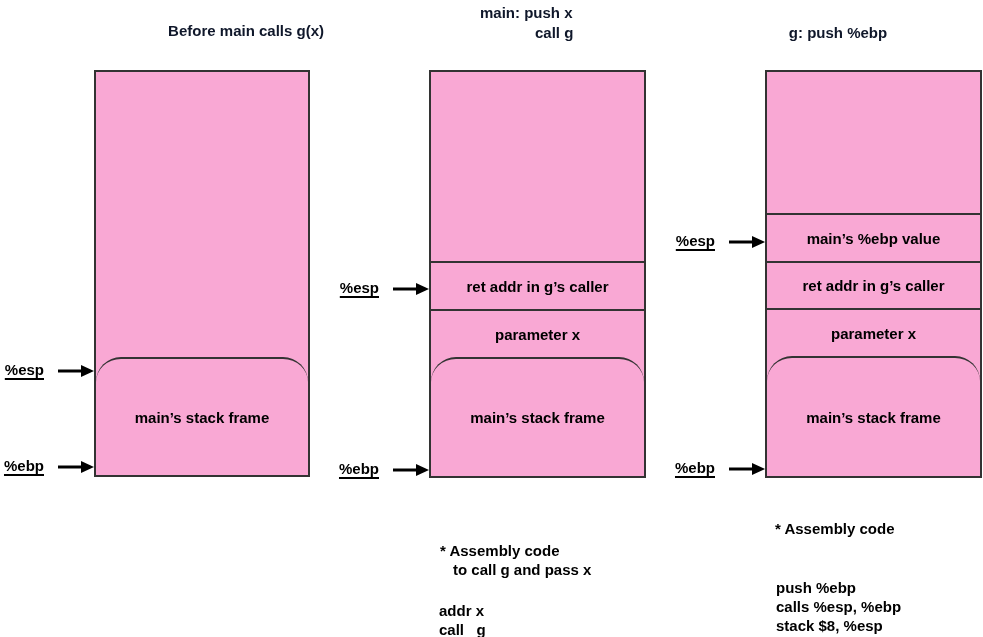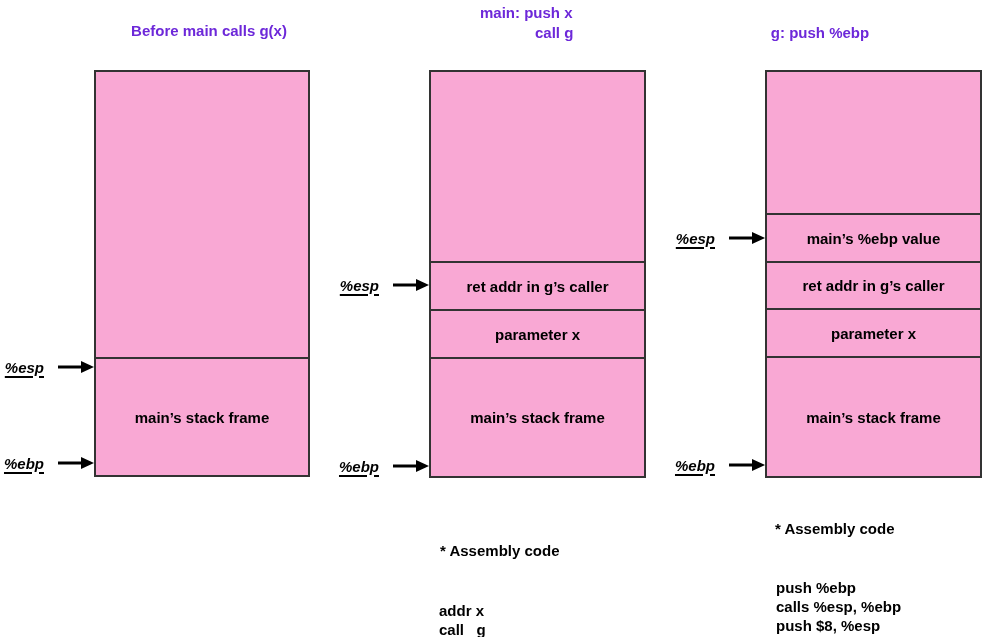--- a/index.html
+++ b/index.html
@@ -15,21 +15,21 @@
     background: #ffffff;
     overflow: hidden;
     color: #000000;
     font-weight: bold;
     font-size: 15px;
   }
   .abs { position: absolute; }
   .panel-title {
     font-weight: bold;
     font-size: 15px;
-    color: #6d28d9;
+    color: #0f172a;
     white-space: nowrap;
   }
   .centered { text-align: center; }
   .stack-box {
     position: absolute;
     border: 2px solid #333333;
     background: #f9a8d4;
     display: flex;
     flex-direction: column;
     box-sizing: border-box;
@@ -37,28 +37,27 @@
   .seg {
     box-sizing: border-box;
     display: flex;
     align-items: center;
     justify-content: center;
     font-weight: bold;
     font-size: 15px;
     color: #000;
   }
   .seg.divided { border-top: 2px solid #333333; }
-  .seg.fill { flex: 1; }
+  .seg.fill { flex: 1; border-radius: 25px; }
   .pointer {
     position: absolute;
     display: flex;
-    align-items: center;
+    align-items: flex-end;
     justify-content: flex-end;
     height: 22px;
-    font-style: italic;
   }
   .pointer .ptr-label {
     font-weight: bold;
     font-size: 15px;
     text-decoration: underline;
     text-decoration-thickness: 2px;
     text-underline-offset: 3px;
     margin-right: 14px;
     white-space: nowrap;
   }
@@ -66,21 +65,21 @@
   .note-line { line-height: 19px; white-space: pre; }
   .note-line.indent { padding-left: 13px; }
   .code-block .note-line { line-height: 19px; }
 </style>
 </head>
 <body>
 
 <div id="canvas">
 
   <div>
-    <div class="abs panel-title centered" style="left:94px; top:22px; width:230px;">Before main calls g(x)</div>
+    <div class="abs panel-title centered" style="left:94px; top:22px; width:230px;text-align:right;">Before main calls g(x)</div>
 
     <div class="stack-box" style="left:94px; top:70px; width:216px; height:407px;">
       <div class="seg" style="height:285px;">
         <span></span>
       </div>
       <div class="seg divided fill">
         <span>main’s stack frame</span>
       </div>
     </div>
 
@@ -129,29 +128,30 @@
     <div class="pointer" style="left:335px; top:455px; width:94px;">
       <span class="ptr-label">%ebp</span>
       <svg class="arrow-icon" width="36" height="14" viewBox="0 0 36 14">
         <line x1="0" y1="7" x2="26" y2="7" stroke="#000" stroke-width="3"></line>
         <polygon points="23,1 36,7 23,13" fill="#000"></polygon>
       </svg>
     </div>
 
     <div class="abs" style="left:440px; top:541px;">
       <div class="note-line">* Assembly code</div>
+      <div class="note-line indent">to call g and pass x</div>
     </div>
     <div class="abs code-block" style="left:439px; top:601px;">
       <div class="note-line">addr x</div>
       <div class="note-line">call   g</div>
     </div>
   </div>
 
   <div>
-    <div class="abs panel-title centered" style="left:720px; top:24px; width:200px;">g: push %ebp</div>
+    <div class="abs panel-title centered" style="left:738px; top:24px; width:200px;">g: push %ebp</div>
 
     <div class="stack-box" style="left:765px; top:70px; width:217px; height:408px;">
       <div class="seg" style="height:141px;">
         <span></span>
       </div>
       <div class="seg divided" style="height:48px;">
         <span>main’s %ebp value</span>
       </div>
       <div class="seg divided" style="height:47px;">
         <span>ret addr in g’s caller</span>
@@ -178,17 +178,17 @@
         <polygon points="23,1 36,7 23,13" fill="#000"></polygon>
       </svg>
     </div>
 
     <div class="abs" style="left:775px; top:519px;">
       <div class="note-line">* Assembly code</div>
     </div>
     <div class="abs code-block" style="left:776px; top:578px;">
       <div class="note-line">push %ebp</div>
       <div class="note-line">calls %esp, %ebp</div>
-      <div class="note-line">push $8, %esp</div>
+      <div class="note-line">stack $8, %esp</div>
     </div>
   </div>
 
 </div>
 
 </body></html>

